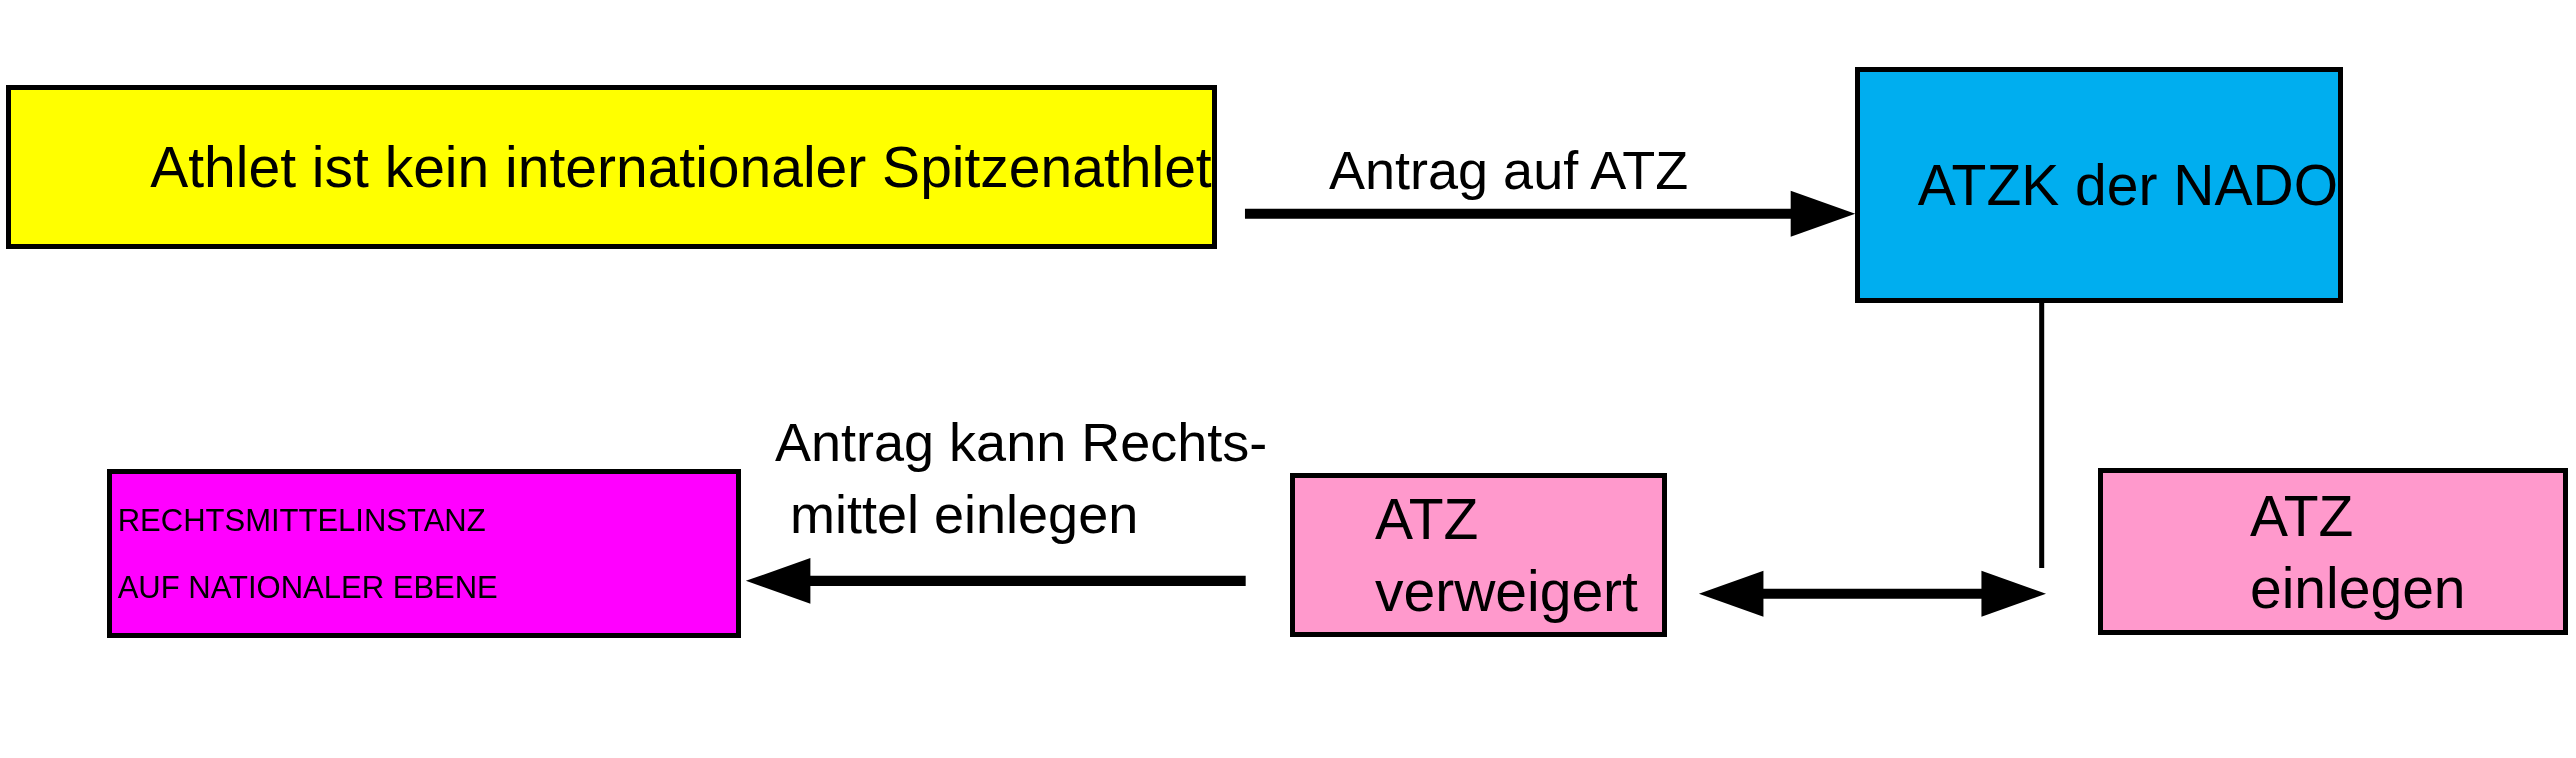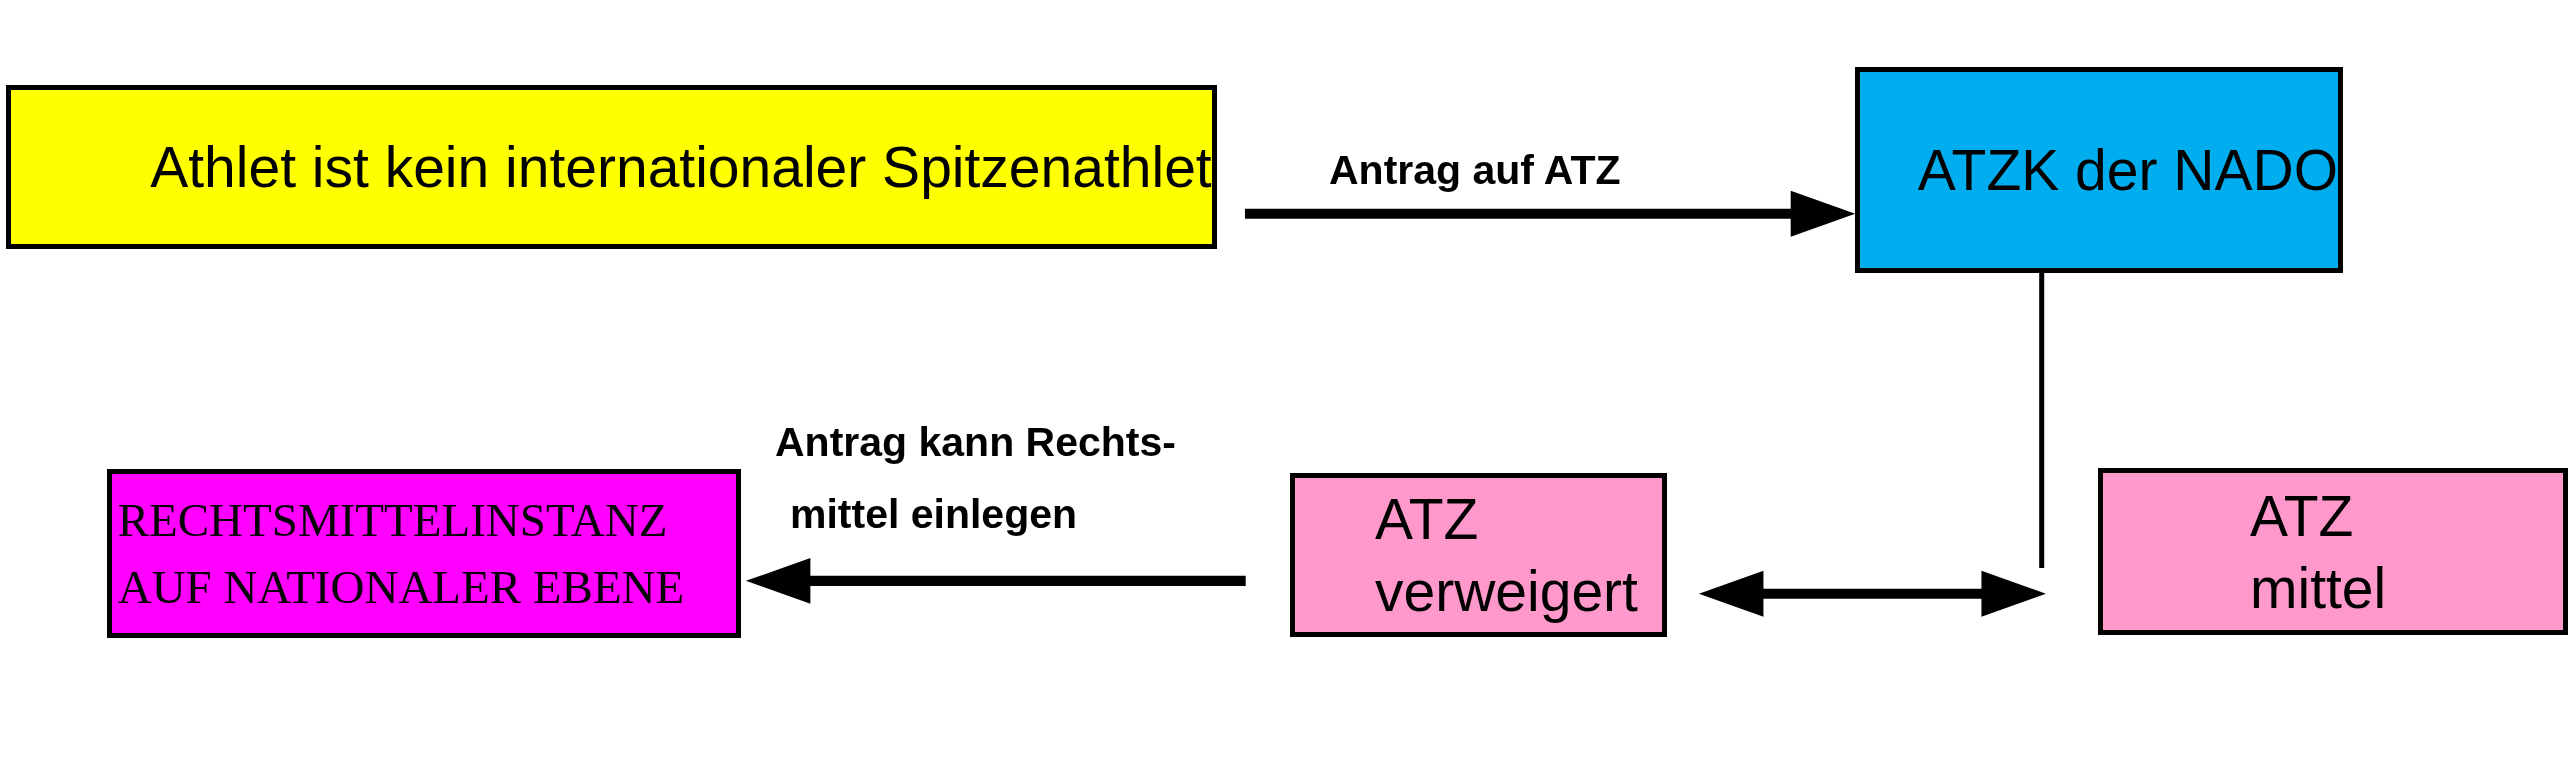--- a/index.html
+++ b/index.html
@@ -29,32 +29,31 @@
     justify-content: center;
     z-index: 2;
   }
   .node .line {
     font-size: 57px;
     line-height: 72px;
     white-space: nowrap;
   }
   .node-centered { align-items: flex-end; padding-left: 47px; }
   #node-athlete  { left: 5.7px;    top: 85px; width: 1211px; height: 164px; }
-  #node-atzk     { left: 1855px; top: 67px;  width: 488px;  height: 206px; }
+  #node-atzk     { left: 1855px; top: 67px;  width: 488px;  height: 236px; }
   #node-rmi      { left: 107px;  top: 469px; width: 634px;  height: 169px; padding-left: 5.7px; }
-  #node-rmi .line { font-size: 47px; line-height: 67px; font-family: Liberation Serif, serif; }
+  #node-rmi .line { font-size: 31px; line-height: 67px; }
   #node-verw     { left: 1290px; top: 473px; width: 377px;  height: 164px; padding-left: 80px; }
   #node-ert      { left: 2098px; top: 468px; width: 470px;  height: 167px; padding-left: 147px; }
   .edge-label {
     position: absolute;
-    font-size: 41px;
+    font-size: 54px;
     line-height: 69px;
     white-space: nowrap;
     z-index: 3;
-    font-weight: bold;
   }
   #label-antrag { left: 1329px; top: 136px; }
   #label-rm1    { left: 775px; top: 408px; }
   #label-rm2    { left: 790px; top: 480px; text-align: center; }
 </style>
 </head>
 <body>
 
 <div class="stage">
 
@@ -92,21 +91,21 @@
     <div class="line">AUF NATIONALER EBENE</div>
   </div>
 
   <div class="node" id="node-verw" style="background-color: rgb(255, 153, 204);">
     <div class="line">ATZ</div>
     <div class="line">verweigert</div>
   </div>
 
   <div class="node" id="node-ert" style="background-color: rgb(255, 153, 204);">
     <div class="line">ATZ</div>
-    <div class="line">mittel</div>
+    <div class="line">einlegen</div>
   </div>
 
   <div class="edge-label" id="label-antrag">Antrag auf ATZ</div>
 
   <div class="edge-label" id="label-rm1">Antrag kann Rechts-</div>
 
   <div class="edge-label" id="label-rm2">mittel einlegen</div>
 
 </div>
 

